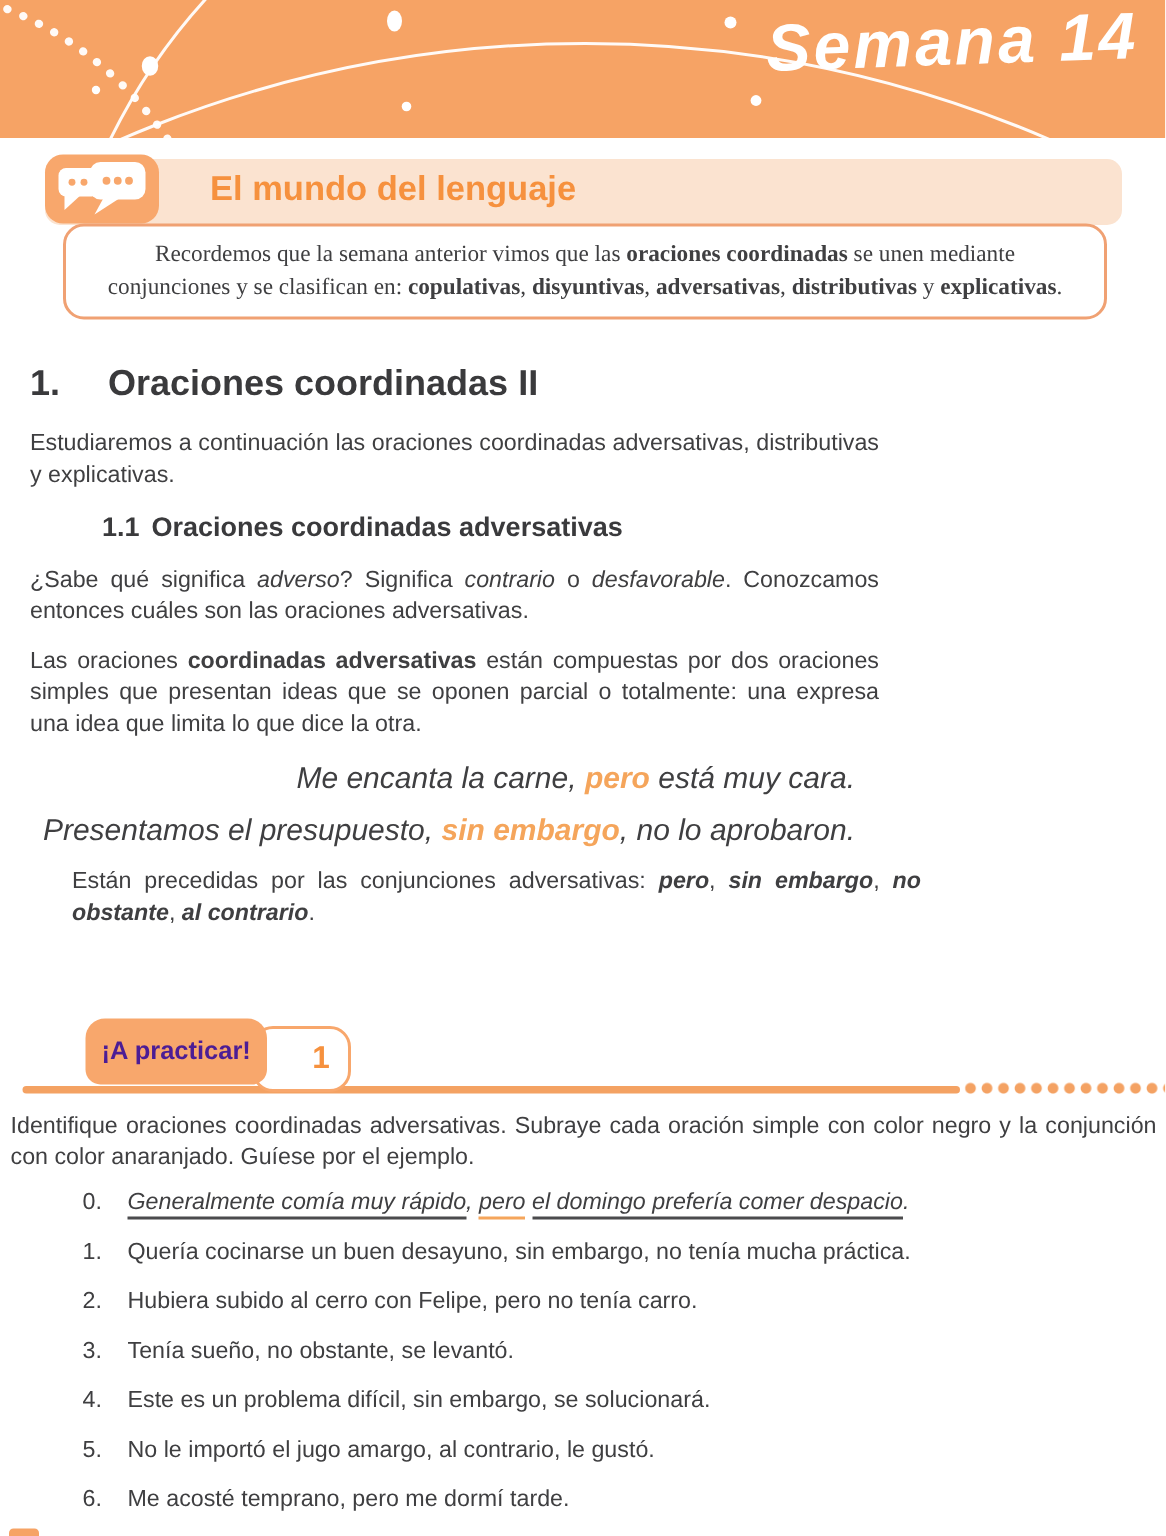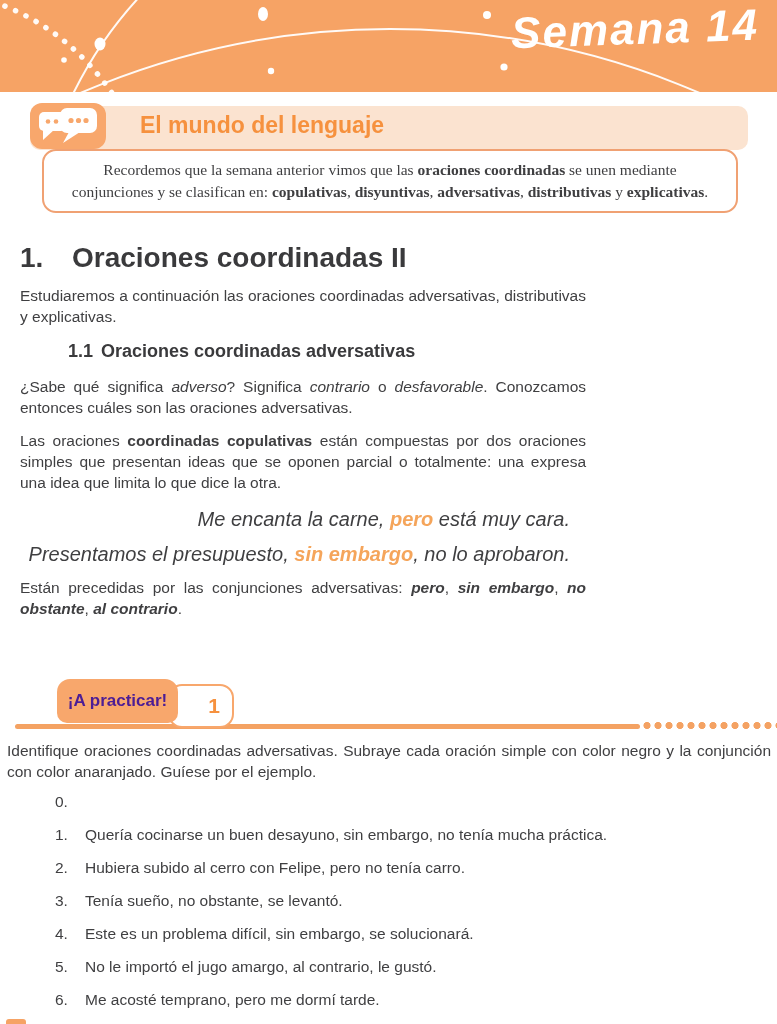--- a/index.html
+++ b/index.html
@@ -20,21 +20,21 @@
   
   .band{position:absolute;left:30px;top:106px;width:718px;height:44px;background:var(--peach);border-radius:10px;}
   .lang-icon{position:absolute;left:30px;top:103px;width:76px;height:46px;background:var(--tabOrange);border-radius:12px;}
   .lang-title{position:absolute;left:140px;top:112px;font-size:23px;font-weight:700;color:var(--titleOrange);}
   .intro-box{position:absolute;left:42px;top:149px;width:696px;height:64px;background:#fff;
     border:2px solid var(--borderOrange);border-radius:14px;display:flex;align-items:center;justify-content:center;}
   .intro-box p{font-family:"Liberation Serif",serif;font-size:15.5px;line-height:22px;text-align:center;
     color:var(--ink);padding:0 20px;}
 
   
-  .h1{position:absolute;left:20px;top:242px;font-size:28px;font-weight:700;color:#3a3a3c;}
+  .h1{position:absolute;left:20px;top:242px;font-size:24px;font-weight:700;color:#3a3a3c;}
   .h1 .sec-num{display:inline-block;width:52px;}
   .h3{position:absolute;left:20px;top:341px;font-size:18px;font-weight:700;color:#3a3a3c;margin-left:48px;}
   .h3 .sec-num{display:inline-block;width:33px;}
   .para{position:absolute;left:20px;width:566px;font-size:15.5px;line-height:21px;color:var(--ink);
     text-align:justify;}
   .example{position:absolute;left:4px;width:566px;font-size:20px;text-align:right;color:var(--ink);}
   .b{font-weight:700;} .i{font-style:italic;} .orange{color:var(--accentText);}
   .u-dark{border-bottom:2px solid #4b4b4d;padding-bottom:1px;}
   .u-orange{border-bottom:2px solid var(--accentText);padding-bottom:1px;}
 
@@ -105,35 +105,36 @@
 
   <h1 class="h1">
     <span class="sec-num">1.</span><span>Oraciones coordinadas II</span>
   </h1>
   <p class="para" style="top:285px;">Estudiaremos a continuación las oraciones coordinadas adversativas, distribu­tivas y explicativas.</p>
 
   <h3 class="h3">
     <span class="sec-num">1.1</span><span>Oraciones coordinadas adversativas</span>
   </h3>
   <p class="para" style="top:376px;"><span>¿Sabe qué significa </span><span class="i">adverso</span><span>? Significa </span><span class="i">contrario</span><span> o </span><span class="i">desfavorable</span><span>. Conozcamos entonces cuáles son las oraciones adversativas.</span></p>
-  <p class="para" style="top:430px;"><span>Las oraciones </span><span class="b">coordinadas copulativas</span><span> están compuestas por dos oraciones simples que presentan ideas que se oponen parcial o totalmente: una expresa una idea que limita lo que dice la otra.</span></p>
+  <p class="para" style="top:430px;"><span>Las oraciones </span><span class="b">coordinadas adversativas</span><span> están compuestas por dos oraciones simples que presentan ideas que se oponen parcial o totalmente: una expresa una idea que limita lo que dice la otra.</span></p>
   <p class="example" style="top:508px;"><span class="i">Me encanta la carne, </span><span class="b i orange">pero</span><span class="i"> está muy cara.</span></p>
   <p class="example" style="top:543px;"><span class="i">Presentamos el presupuesto, </span><span class="b i orange">sin embargo</span><span class="i">, no lo aprobaron.</span></p>
-  <p class="para" style="top:577px;"><span>Están precedidas por las conjunciones adversativas: </span><span class="b i">pero</span><span>, </span><span class="b i">sin embargo</span><span>, </span><span class="b i">no obstante</span><span>, </span><span class="b i">al contrario</span><span>.</span></p>
+  <p class="para" style="top:577px;margin-left:28px;"><span>Están precedidas por las conjunciones adversativas: </span><span class="b i">pero</span><span>, </span><span class="b i">sin embargo</span><span>, </span><span class="b i">no obstante</span><span>, </span><span class="b i">al contrario</span><span>.</span></p>
 
   <section>
     <div class="tab-number">1</div>
     <div class="tab-orange">¡A practicar!</div>
     <div class="rule"></div>
     <div class="rule-dots"></div>
     <p class="instructions">Identifique oraciones coordinadas adversativas. Subraye cada oración simple con color negro y la con­junción con color anaranjado. Guíese por el ejemplo.</p>
 
     <div class="ex-list">
       <div class="ex-item">
         <span class="num">0.</span>
+        <span class="txt"><span class="i u-dark">Generalmente comía muy rápido</span><span class="i">, </span><span class="i u-orange">pero</span><span class="i"> </span><span class="i u-dark">el domingo prefería comer despacio</span><span class="i">.</span></span>
       </div>
       <div class="ex-item">
         <span class="num">1.</span>
         <span class="txt"><span>Quería cocinarse un buen desayuno, sin embargo, no tenía mucha práctica.</span></span>
       </div>
       <div class="ex-item">
         <span class="num">2.</span>
         <span class="txt"><span>Hubiera subido al cerro con Felipe, pero no tenía carro.</span></span>
       </div>
       <div class="ex-item">

